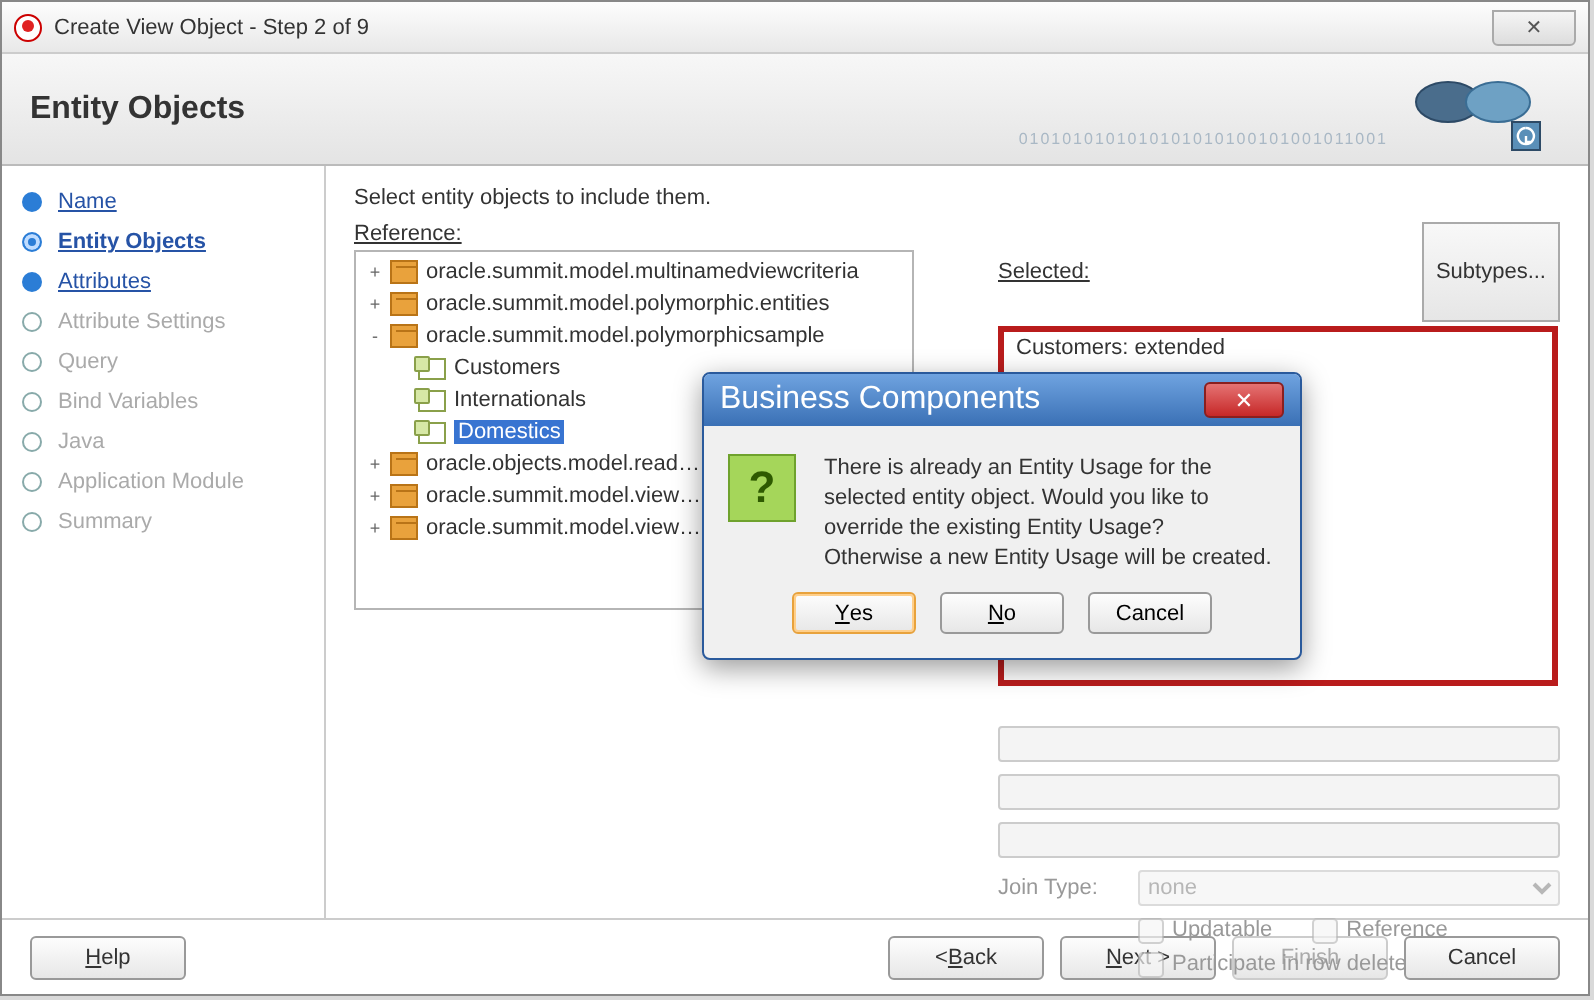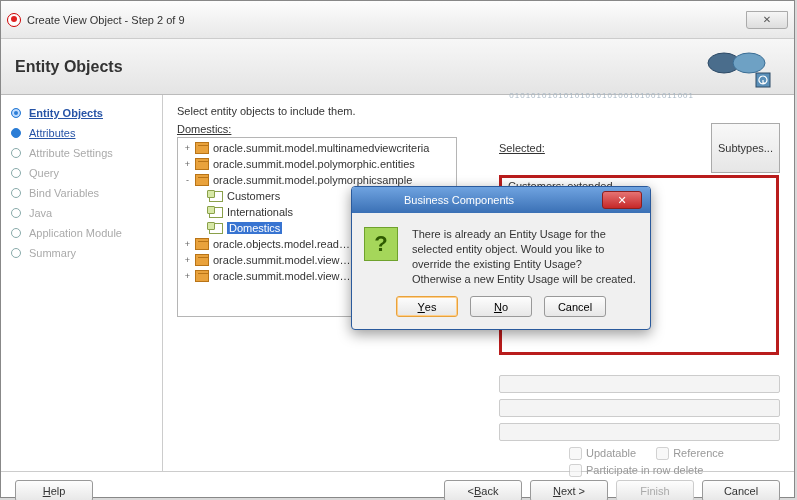--- a/index.html
+++ b/index.html
@@ -1,26 +1,26 @@
 <!DOCTYPE html>
 <html><head>
 <meta charset="utf-8">
 <style>
   * { box-sizing: border-box; margin: 0; padding: 0; font-family: "Segoe UI", Tahoma, sans-serif; font-size: 11px; }
   body { background: #d9d9d9; width: 797px; height: 500px; overflow: hidden; position: relative; }
   .window { border: 1px solid #888; background: #fff; width: 795px; height: 498px; position: relative; }
-  .titlebar { height: 38px; background: linear-gradient(#fdfdfd, #e8e8e8); border-bottom: 1px solid #ccc; display: flex; align-items: center; padding: 0 6px; }
+  .titlebar { height: 26px; background: linear-gradient(#fdfdfd, #e8e8e8); border-bottom: 1px solid #ccc; display: flex; align-items: center; padding: 0 6px; }
   .titlebar .ico { width: 14px; height: 14px; background: #fff; border: 1px solid #c00; border-radius: 50%; position: relative; margin-right: 6px; }
   .titlebar .ico::after { content:""; position:absolute; left:3px; top:2px; width:6px; height:6px; background:#e02222; border-radius:50%; }
   .titlebar span { color: #333; }
   .titlebar .close { margin-left: auto; width: 42px; height: 18px; background: linear-gradient(#f5f5f5,#ddd); border: 1px solid #aaa; border-radius: 0 0 3px 3px; display: flex; align-items: center; justify-content: center; color: #555; font-size: 10px;}
   .banner { height: 56px; background: linear-gradient(#f7f7f7, #e4e4e4); border-bottom: 1px solid #bbb; display: flex; align-items: center; padding-left: 14px; position: relative;}
   .banner h1 { font-size: 16px; font-weight: bold; color: #333; }
   .banner .deco { position:absolute; right:10px; top:4px; width:90px; height:46px; }
-  .binstr { position:absolute; right:100px; top:52px; color:#a9b8c5; font-size:8px; letter-spacing:1px;}
+  .binstr { position:absolute; right:100px; top:38px; color:#a9b8c5; font-size:8px; letter-spacing:1px;}
   .main { display: flex; height: 376px; }
   .sidebar { width: 162px; border-right: 1px solid #ccc; padding: 12px 10px; }
   .step { display: flex; align-items: center; margin-bottom: 8px; }
   .bullet { width: 10px; height: 10px; border-radius: 50%; border: 1px solid #8aa; background: #fff; margin-right: 8px; flex-shrink:0;}
   .step.active .bullet { background: #2b7dd6; border-color: #2b7dd6; box-shadow: 0 0 0 2px #bfdcff inset;}
   .step.done .bullet { background: #2b7dd6; border-color:#2b7dd6;}
   .step a { color: #2653a6; text-decoration: underline; cursor: pointer;}
   .step.active a { font-weight: bold; }
   .step.disabled span { color: #aaa; }
   .content { flex: 1; padding: 10px 14px; color: #333; position: relative;}
@@ -50,21 +50,21 @@
   select.fake { flex:1; height:18px; border:1px solid #ccc; background:#f4f4f4; color:#999; border-radius:2px;}
   .shuttle { display:flex; flex-direction:column; gap:6px; align-self:center;}
   .shbtn { width:22px; height:20px; border:1px solid #aaa; background:linear-gradient(#f8f8f8,#e6e6e6); color:#555; display:flex; align-items:center; justify-content:center; border-radius:2px;}
   .footer { height: 38px; border-top: 1px solid #ccc; display: flex; align-items: center; padding: 0 14px; gap: 8px;}
   .footer .btn { min-width: 78px; height: 22px; border: 1px solid #999; border-radius: 3px; background: linear-gradient(#fdfdfd,#e7e7e7); color:#333; display:flex; align-items:center; justify-content:center;}
   .footer .btn.disabled { color:#aaa; border-color:#ccc;}
   .footer .help { margin-right:auto;}
   
   .dialog { position: absolute; left: 350px; top: 185px; width: 300px; border: 1px solid #2a5a9c; box-shadow: 0 4px 14px rgba(0,0,0,0.4); background:#f0f0f0; border-radius:4px; overflow:hidden;}
   .dtitle { height: 26px; background: linear-gradient(#6fa3e0,#3a70b5); display:flex; align-items:center; padding:0 8px;}
-  .dtitle span { color:#fff; font-weight:500; font-size:11px;margin-left:44px;}
+  .dtitle span { color:#fff; font-weight:500; font-size:16px;}
   .dclose { margin-left:auto; width:40px; height:18px; background:linear-gradient(#e57373,#c62828); border:1px solid #8a1f1f; border-radius:3px; color:#fff; display:flex; align-items:center; justify-content:center; font-size:11px;}
   .dbody { display:flex; padding:14px 12px 10px 12px; gap:14px;}
   .qicon { width:34px; height:34px; background:#a5d65a; border:1px solid #6fa22d; display:flex; align-items:center; justify-content:center; color:#2e5a00; font-size:22px; font-weight:bold; flex-shrink:0;}
   .dmsg { color:#333; line-height:1.35;}
   .dbtns { display:flex; justify-content:center; gap:12px; padding:0 12px 12px 12px;}
   .dbtns .btn { min-width:62px; height:21px; border:1px solid #999; border-radius:3px; background:linear-gradient(#fdfdfd,#e7e7e7); display:flex; align-items:center; justify-content:center;}
   .dbtns .btn.default { border:1px solid #e8a23c; box-shadow:0 0 0 1px #ffcf8a inset;}
   .u { text-decoration: underline; }
 </style>
 </head>
@@ -83,20 +83,24 @@
     <svg class="deco" viewBox="0 0 90 46">
       <ellipse cx="30" cy="20" rx="16" ry="10" fill="#4a6d8c" stroke="#2d4a66"></ellipse>
       <ellipse cx="55" cy="20" rx="16" ry="10" fill="#6ea1c4" stroke="#3a6d94"></ellipse>
       <rect x="62" y="30" width="14" height="14" fill="#5a8fb8" stroke="#2d4a66"></rect>
       <path d="M69 33 a4 4 0 1 1 -0.1 0 M69 37 l0 3 l3 0" fill="none" stroke="#fff" stroke-width="1.2"></path>
     </svg>
   </div>
 
   <div class="main">
     <div class="sidebar">
+      <div class="step done">
+          <div class="bullet"></div>
+          <a>Name</a>
+        </div>
       <div class="step active">
           <div class="bullet"></div>
           <a>Entity Objects</a>
         </div>
       <div class="step done">
           <div class="bullet"></div>
           <a>Attributes</a>
         </div>
       <div class="step disabled">
           <div class="bullet"></div>
@@ -123,21 +127,21 @@
           <span>Summary</span>
         </div>
     </div>
 
     <div class="content">
       <div>Select entity objects to include them.</div>
 
       <div class="cols">
         <div class="col">
           <div class="labelrow">
-              <label>Domestics:</label>
+              <label>Reference:</label>
             </div>
           <div class="treebox" id="tree">
               <div class="node ind1">
                 <span class="tw">+</span>
                 <span class="pkg"></span>
                 <span class="lbl">oracle.summit.model.multinamedviewcriteria</span>
               </div>
               <div class="node ind1">
                 <span class="tw">+</span>
                 <span class="pkg"></span>
@@ -197,20 +201,26 @@
           <div class="rhs-lower">
             <div class="row">
                 <div class="fakeinput"></div>
               </div>
             <div class="row">
                 <div class="fakeinput"></div>
               </div>
             <div class="row">
                 <div class="fakeinput"></div>
               </div>
+            <div class="row">
+              <div class="lab">Join Type:</div>
+              <select class="fake" disabled="">
+                <option>none</option>
+              </select>
+            </div>
             <div class="checks">
               <label>
                   <input type="checkbox" disabled="" style="">
                   <span>Updatable</span>
                 </label>
               <label>
                   <input type="checkbox" disabled="" style="">
                   <span>Reference</span>
                 </label>
             </div>

